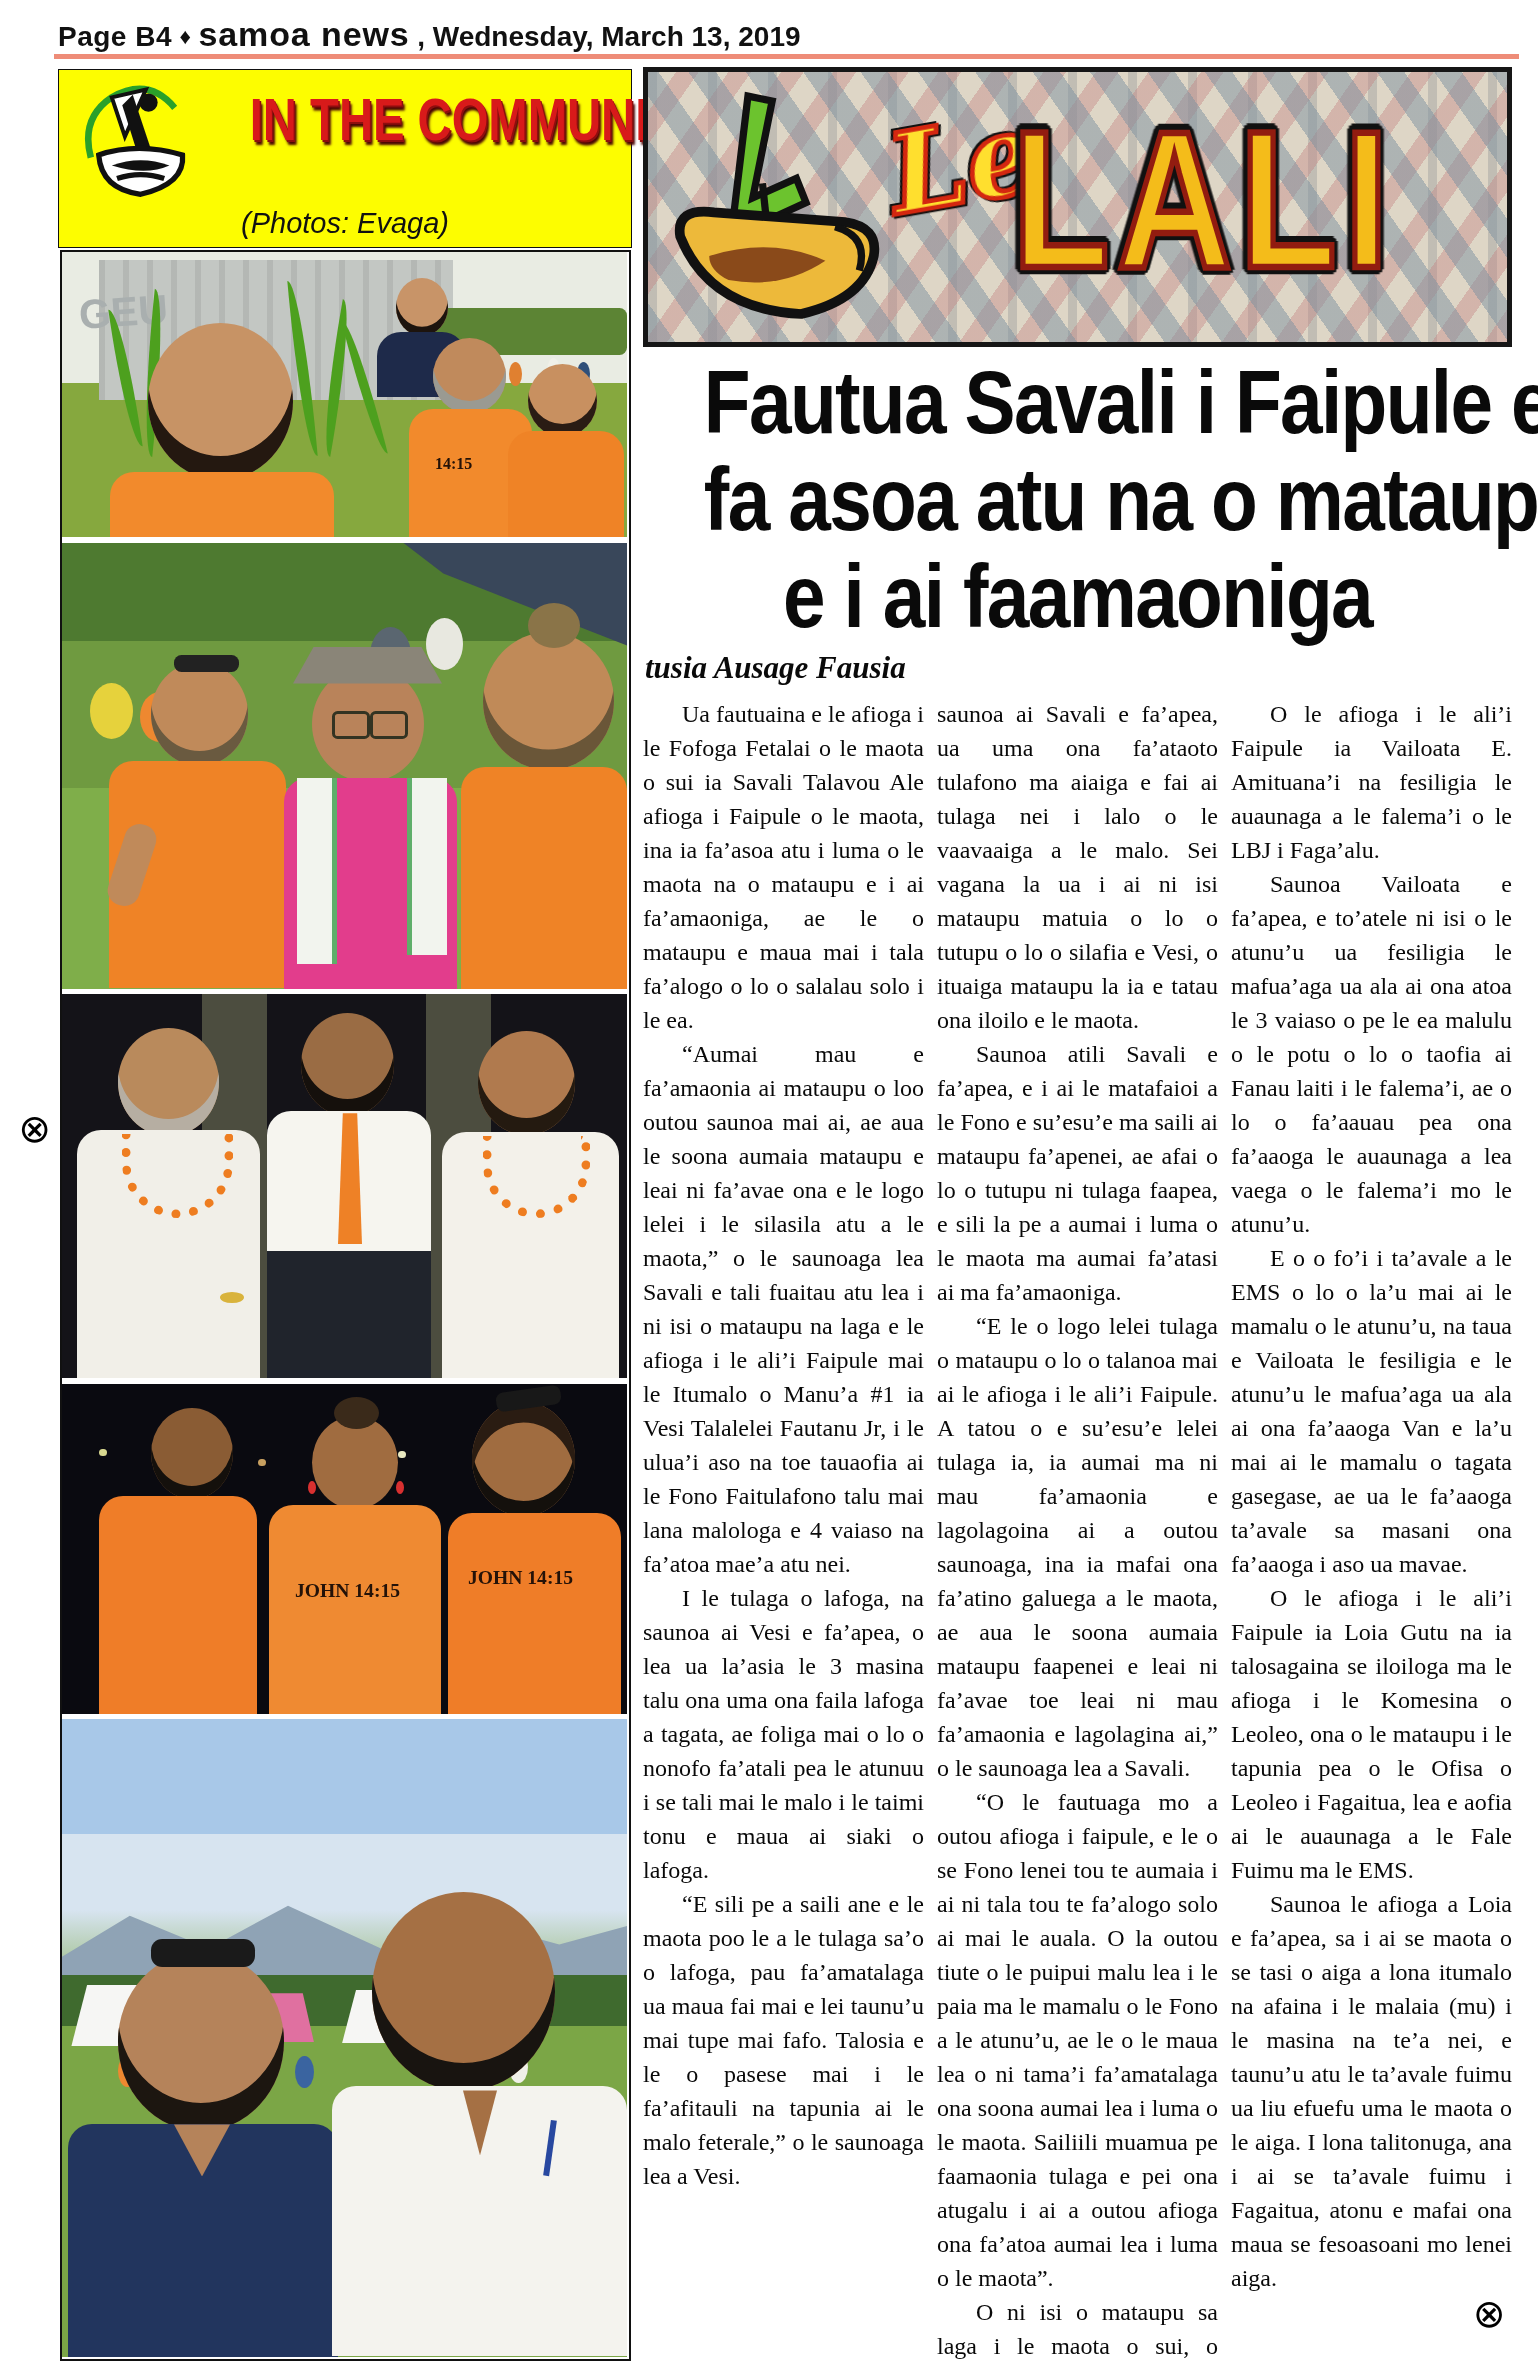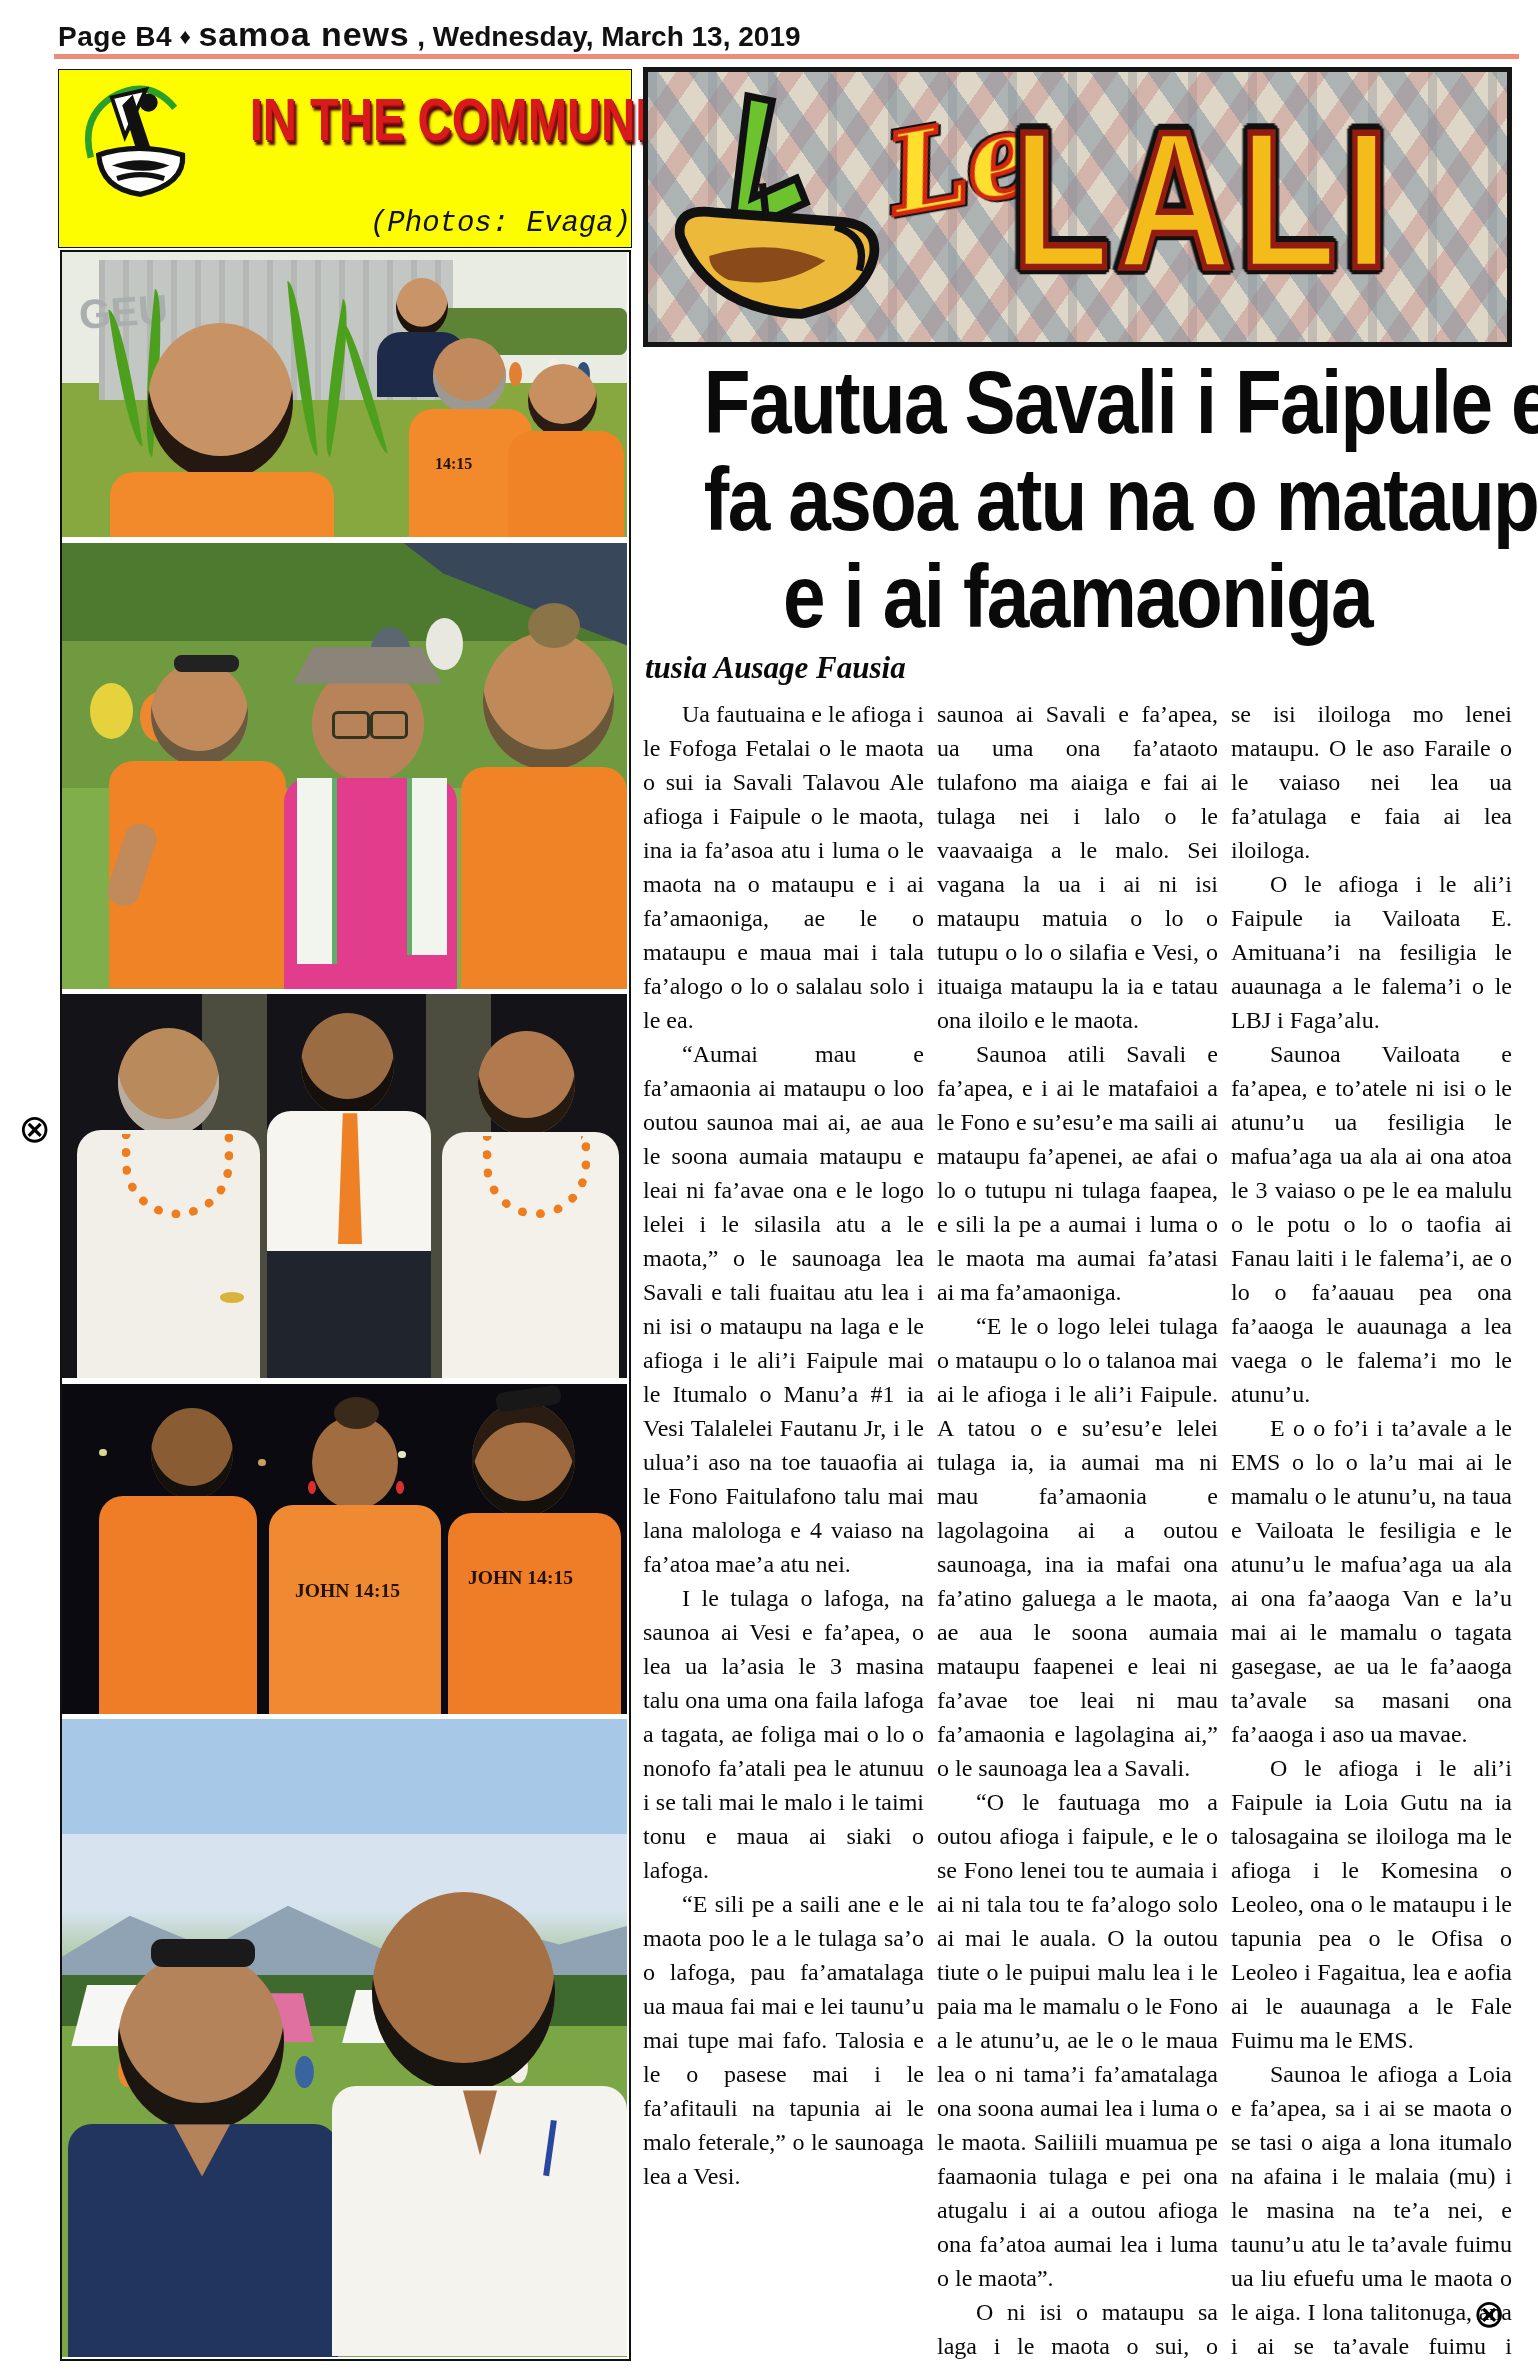--- a/index.html
+++ b/index.html
@@ -15,22 +15,22 @@
   #red-rule{position:absolute;left:54px;top:54px;width:1465px;height:4.7px;background:#ee8c78;}
 
   
   #banner{position:absolute;left:58px;top:69px;width:574px;height:179px;background:#fdfd00;
           border:1.9px solid #111;box-sizing:border-box;}
   #banner-logo{position:absolute;left:9.3px;top:9.3px;width:140px;height:131px;}
   #banner-title{position:absolute;left:149px;right:5.6px;top:20.5px;text-align:center;
      font-weight:900;font-size:59px;line-height:1;white-space:nowrap;
      transform:scaleX(.80);transform-origin:50% 50%;
      color:#d81a1a;text-shadow:1.9px 1.9px 0 #8e0e0e,3.7px 4.7px 2.8px #4a0404;letter-spacing:0px;}
-  #banner-credit{position:absolute;left:0;right:0;bottom:7.5px;text-align:right;
-     font-family:Liberation Mono, monospace;font-style:italic;font-size:29px;color:#111;}
+  #banner-credit{position:absolute;left:0;right:0;bottom:7.5px;text-align:center;
+     font-family:Liberation Sans, sans-serif;font-style:italic;font-size:29px;color:#111;}
 
   
   #masthead{position:absolute;left:643px;top:67px;width:869px;height:280px;box-sizing:border-box;
      border:5.6px solid #161616;overflow:hidden;background-color:#ded6c6;
      background-image:
        repeating-linear-gradient(55deg, rgba(125,145,160,.50) 0 22.4px, rgba(0,0,0,0) 22.4px 47px),
        repeating-linear-gradient(-55deg, rgba(195,130,130,.40) 0 18.6px, rgba(0,0,0,0) 18.6px 43px),
        repeating-linear-gradient(90deg, rgba(90,100,115,.22) 0 9.3px, rgba(0,0,0,0) 9.3px 60px);}
   #masthead-drum{position:absolute;left:7.5px;top:5.6px;width:242px;height:259px;}
   #masthead-le{position:absolute;left:241px;top:37px;font-family:"DejaVu Serif",serif;
@@ -149,21 +149,20 @@
         <p>“E sili pe a saili ane e le maota poo le a le tulaga sa’o o lafoga, pau fa’amatalaga ua maua fai mai e lei taunu’u mai tupe mai fafo. Talosia e le o pasese mai i le fa’afitauli na tapunia ai le malo feterale,” o le saunoaga lea a Vesi.</p>
       </div>
     <div class="col">
         <p class="cont">saunoa ai Savali e fa’apea, ua uma ona fa’ataoto tulafono ma aiaiga e fai ai tulaga nei i lalo o le vaavaaiga a le malo. Sei vagana la ua i ai ni isi mataupu matuia o lo o tutupu o lo o silafia e Vesi, o ituaiga mataupu la ia e tatau ona iloilo e le maota.</p>
         <p>Saunoa atili Savali e fa’apea, e i ai le matafaioi a le Fono e su’esu’e ma saili ai mataupu fa’apenei, ae afai o lo o tutupu ni tulaga faapea, e sili la pe a aumai i luma o le maota ma aumai fa’atasi ai ma fa’amaoniga.</p>
         <p>“E le o logo lelei tulaga o mataupu o lo o talanoa mai ai le afioga i le ali’i Faipule. A tatou o e su’esu’e lelei tulaga ia, ia aumai ma ni mau fa’amaonia e lagolagoina ai a outou saunoaga, ina ia mafai ona fa’atino galuega a le maota, ae aua le soona aumaia mataupu faapenei e leai ni fa’avae toe leai ni mau fa’amaonia e lagolagina ai,” o le saunoaga lea a Savali.</p>
         <p>“O le fautuaga mo a outou afioga i faipule, e le o se Fono lenei tou te aumaia i ai ni tala tou te fa’alogo solo ai mai le auala. O la outou tiute o le puipui malu lea i le paia ma le mamalu o le Fono a le atunu’u, ae le o le maua lea o ni tama’i fa’amatalaga ona soona aumai lea i luma o le maota. Sailiili muamua pe faamaonia tulaga e pei ona atugalu i ai a outou afioga ona fa’atoa aumai lea i luma o le maota”.</p>
         <p>O ni isi o mataupu sa laga i le maota o sui, o tulaga i fa’asea fa’asaga i le falema’i, o le ofisa o Leoleo faapea ai ma le Ofisa o Fa’asalalauga a le malo, le KVZK-TV ma lana auaunaga.</p>
       </div>
     <div class="col">
-        <p class="cont">se isi iloiloga mo lenei mataupu. O le aso Faraile o le vaiaso nei lea ua fa’atulaga e faia ai lea iloiloga.</p>
         <p>O le afioga i le ali’i Faipule ia Vailoata E. Amituana’i na fesiligia le auaunaga a le falema’i o le LBJ i Faga’alu.</p>
         <p>Saunoa Vailoata e fa’apea, e to’atele ni isi o le atunu’u ua fesiligia le mafua’aga ua ala ai ona atoa le 3 vaiaso o pe le ea malulu o le potu o lo o taofia ai Fanau laiti i le falema’i, ae o lo o fa’aauau pea ona fa’aaoga le auaunaga a lea vaega o le falema’i mo le atunu’u.</p>
         <p>E o o fo’i i ta’avale a le EMS o lo o la’u mai ai le mamalu o le atunu’u, na taua e Vailoata le fesiligia e le atunu’u le mafua’aga ua ala ai ona fa’aaoga Van e la’u mai ai le mamalu o tagata gasegase, ae ua le fa’aaoga ta’avale sa masani ona fa’aaoga i aso ua mavae.</p>
         <p>O le afioga i le ali’i Faipule ia Loia Gutu na ia talosagaina se iloiloga ma le afioga i le Komesina o Leoleo, ona o le mataupu i le tapunia pea o le Ofisa o Leoleo i Fagaitua, lea e aofia ai le auaunaga a le Fale Fuimu ma le EMS.</p>
         <p>Saunoa le afioga a Loia e fa’apea, sa i ai se maota o se tasi o aiga a lona itumalo na afaina i le malaia (mu) i le masina na te’a nei, e taunu’u atu le ta’avale fuimu ua liu efuefu uma le maota o le aiga. I lona talitonuga, ana i ai se ta’avale fuimu i Fagaitua, atonu e mafai ona maua se fesoasoani mo lenei aiga.</p>
       </div>
   </div>
 
   <div id="reg-left" class="reg-mark">⊗</div>
   <div id="reg-bottom" class="reg-mark">⊗</div>

